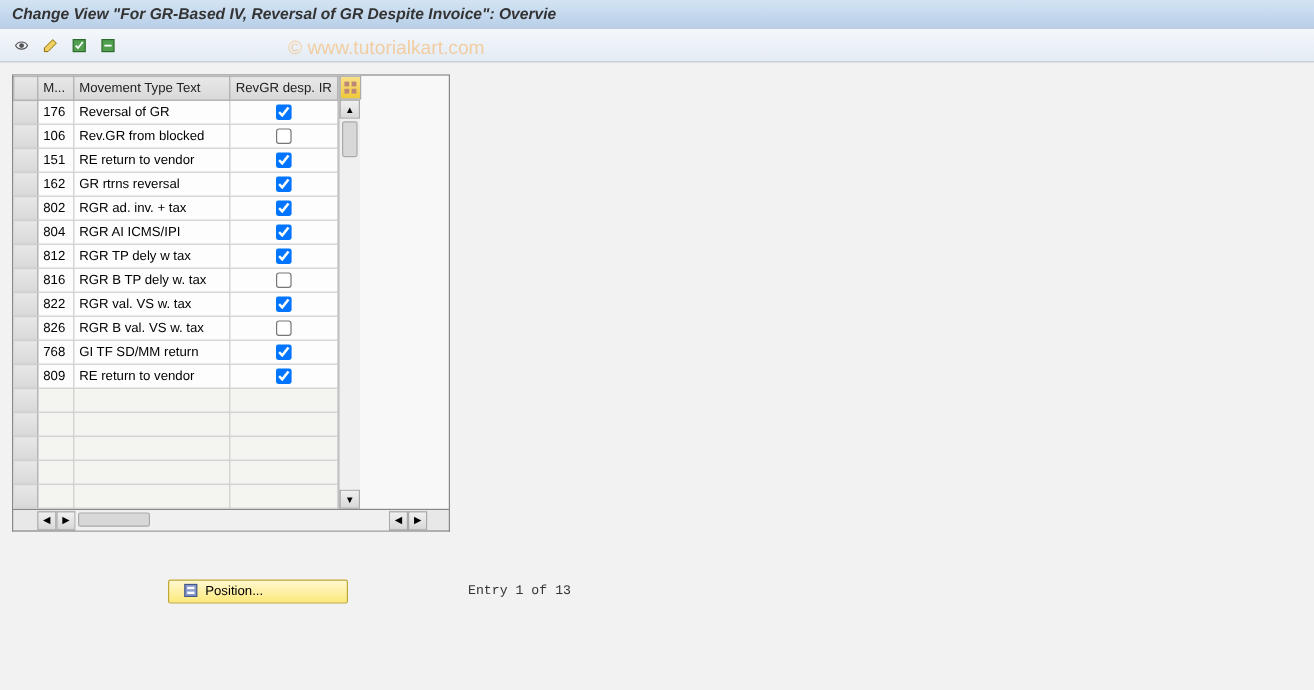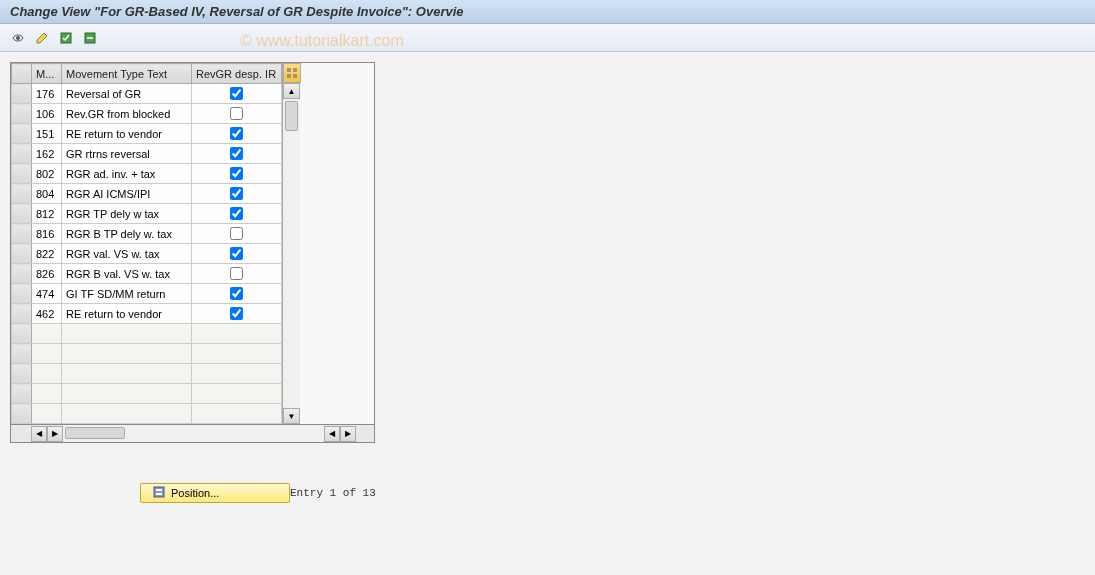--- a/index.html
+++ b/index.html
@@ -83,21 +83,21 @@
     .table-grid .col-code {
       width: 30px;
       text-align: left;
     }
     .table-grid .col-text {
       width: 130px;
       text-align: left;
     }
     .table-grid .col-check {
       width: 90px;
-      text-align: left;
+      text-align: center;
     }
     .table-grid .empty-row td {
       background: #f4f4f0;
     }
     .checkbox-cell {
       text-align: center !important;
     }
     input[type="checkbox"] {
       vertical-align: middle;
     }
@@ -171,20 +171,21 @@
       width: 60px;
       height: 12px;
       margin: 2px;
       border-radius: 2px;
     }
     .footer-row {
       display: flex;
       align-items: center;
       margin-top: 40px;
       padding-left: 130px;
+      gap: 100px;
     }
     .position-btn {
       background: linear-gradient(to bottom, #fff8d0, #fde97a);
       border: 1px solid #c0a830;
       padding: 2px 12px;
       display: flex;
       align-items: center;
       gap: 6px;
       cursor: pointer;
       height: 20px;
@@ -331,29 +332,29 @@
           <tr>
     <td class="row-selector"></td>
     <td class="col-code">826</td>
     <td class="col-text">RGR B val. VS w. tax</td>
     <td class="col-check checkbox-cell">
       <input type="checkbox" style="">
     </td>
   </tr>
           <tr>
     <td class="row-selector"></td>
-    <td class="col-code">474</td>
+    <td class="col-code">768</td>
     <td class="col-text">GI TF SD/MM return</td>
     <td class="col-check checkbox-cell">
       <input type="checkbox" checked="" style="">
     </td>
   </tr>
           <tr>
     <td class="row-selector"></td>
-    <td class="col-code">462</td>
+    <td class="col-code">809</td>
     <td class="col-text">RE return to vendor</td>
     <td class="col-check checkbox-cell">
       <input type="checkbox" checked="" style="">
     </td>
   </tr>
           <tr class="empty-row">
     <td class="row-selector"></td>
     <td class="col-code"></td>
     <td class="col-text"></td>
     <td class="col-check"></td>

